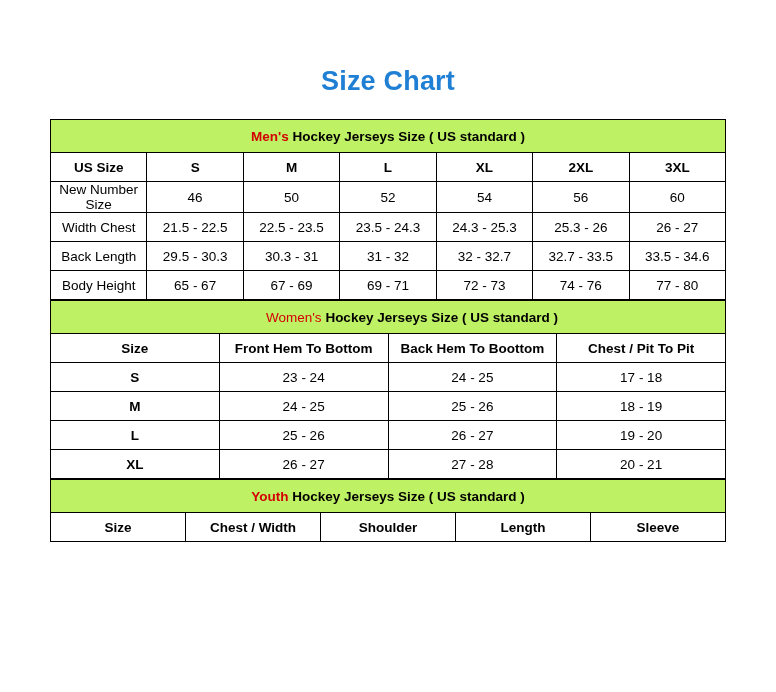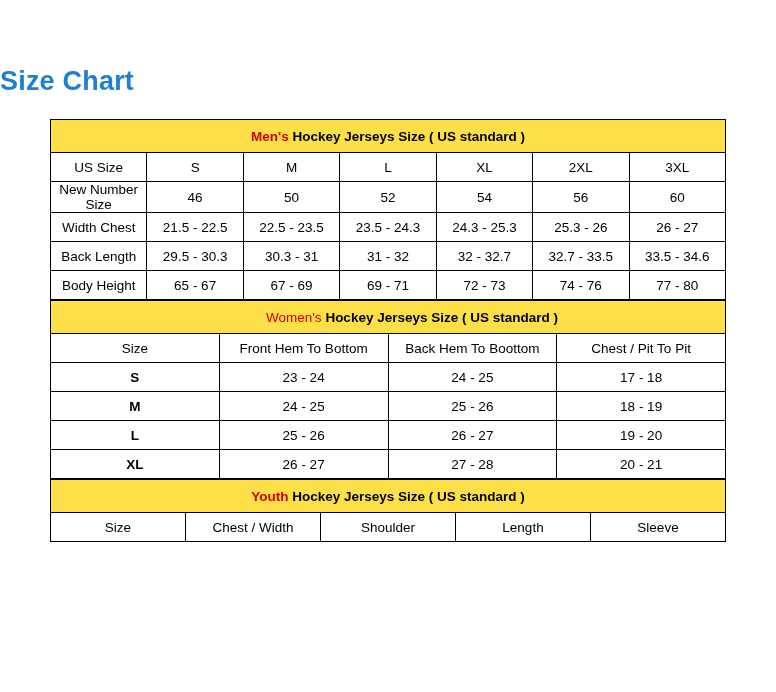--- a/index.html
+++ b/index.html
@@ -14,21 +14,21 @@
     color: #000000;
     overflow: hidden;
   }
   .page {
     width: 776px;
     height: 692px;
     position: relative;
     box-sizing: border-box;
   }
   .chart-title {
-    text-align: left;
+    text-align: center;
     color: #1f7fd4;
     font-size: 27px;
     font-weight: bold;
     margin-top: 66px;
     margin-bottom: 0;
     letter-spacing: 0.2px;
   }
   .tables-wrap {
     width: 676px;
     margin: 22px auto 0 auto;
@@ -40,30 +40,30 @@
   }
   table.size-table td {
     border: 1px solid #000000;
     text-align: center;
     vertical-align: middle;
     font-size: 13.5px;
     padding: 0;
     height: 28px;
   }
   .section-head {
-    background: #fde047;
+    background: #bef264;
     font-weight: bold;
     font-size: 14.5px;
     height: 32px !important;
   }
   .section-head .accent-men { color: #d40000; font-weight: bold; }
   .section-head .accent-women { color: #d40000; font-weight: normal; margin-left: 48px; }
   .section-head .accent-youth { color: #d40000; font-weight: bold; }
   .col-head {
-    font-weight: normal;
+    font-weight: bold;
   }
   .row-label {
     font-weight: normal;
     margin-top: 36px;
   }
   .row-label-bold {
     font-weight: bold;
   }
 </style>
 </head>

